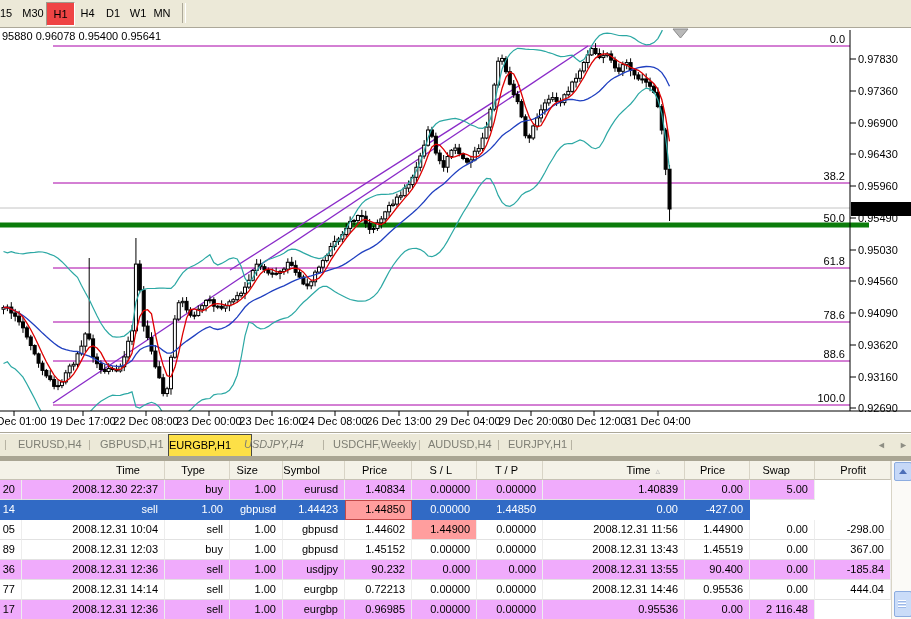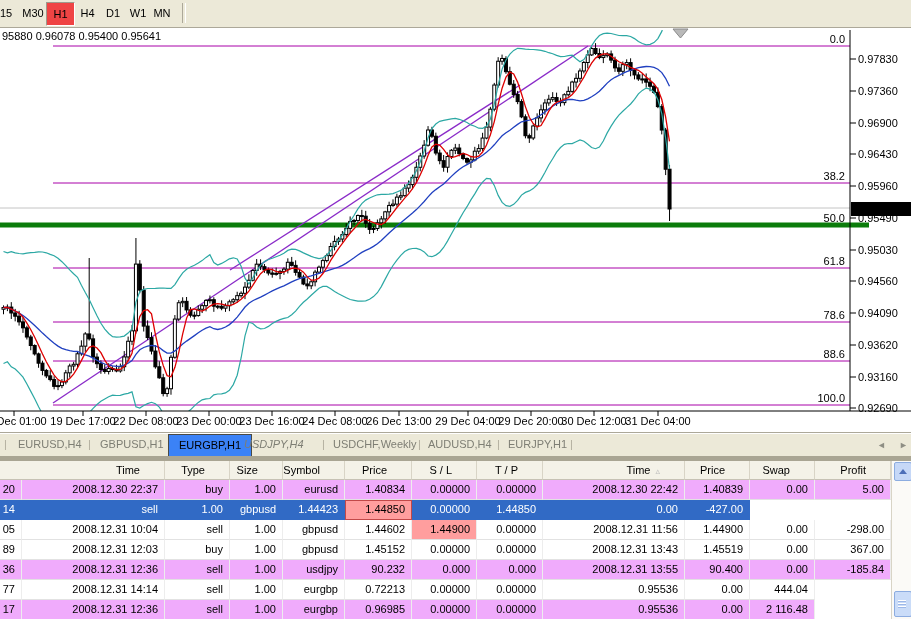--- a/index.html
+++ b/index.html
@@ -15,22 +15,22 @@
 
   
   #chart-area{position:absolute;left:0;top:28px;width:911px;height:404px;background:#FFF;}
   svg text{font-family:"Liberation Sans",sans-serif;font-size:11px;fill:#000;}
 
   
   #tabbar{position:absolute;left:0;top:432px;width:911px;height:24px;background:#ECE9D8;
           border-top:1px solid #ACA899;box-shadow:inset 0 1px 0 #FFFFFF;}
   .tab-label{position:absolute;top:5px;color:#7E7E74;white-space:nowrap;}
   .tab-sep{position:absolute;top:5px;color:#B0AC9C;}
-  #active-tab{position:absolute;top:1px;height:21px;background:#3b82f6;border:1px solid #4A4A44;
-              text-align:center;color:#000;line-height:21px;}
+  #active-tab{position:absolute;top:1px;height:21px;background:#fde047;border:1px solid #4A4A44;
+              text-align:left;color:#000;line-height:21px;}
   .tab-arrow{position:absolute;top:7px;color:#8E8E84;font-size:9px;}
 
   
   #splitter{position:absolute;left:0;top:456px;width:911px;height:5px;background:#A9A593;border-bottom:1px solid #FFF;}
   #terminal{position:absolute;left:0;top:461px;width:891px;height:158px;background:#FFF;overflow:hidden;}
   .grid{display:grid;grid-template-columns:22px 143px 65px 53px 62px 67px 65px 66px 142px 65px 65px 76px;}
   .th{height:18px;line-height:18px;background:#F4F2E8;border-right:1px solid #D8D4C6;border-bottom:1px solid #C6C2B4;
       text-align:right;padding-right:24px;overflow:hidden;white-space:nowrap;}
   .td{height:19px;line-height:19px;border-right:1px solid #EDEDED;border-bottom:1px solid #E2E2E2;
       text-align:right;padding-right:6px;overflow:hidden;white-space:nowrap;}
@@ -540,21 +540,20 @@
       </div>
       <div class="grid tr shade">
         <div class="td">20</div>
         <div class="td">2008.12.30 22:37</div>
         <div class="td">buy</div>
         <div class="td">1.00</div>
         <div class="td">eurusd</div>
         <div class="td">1.40834</div>
         <div class="td">0.00000</div>
         <div class="td">0.00000</div>
-        <div class="td">2008.12.30 22:42</div>
         <div class="td">1.40839</div>
         <div class="td">0.00</div>
         <div class="td">5.00</div>
       </div>
       <div class="grid tr sel">
         <div class="td">14</div>
         <div class="td">sell</div>
         <div class="td">1.00</div>
         <div class="td">gbpusd</div>
         <div class="td">1.44423</div>
@@ -608,20 +607,21 @@
       </div>
       <div class="grid tr">
         <div class="td">77</div>
         <div class="td">2008.12.31 14:14</div>
         <div class="td">sell</div>
         <div class="td">1.00</div>
         <div class="td">eurgbp</div>
         <div class="td">0.72213</div>
         <div class="td">0.00000</div>
         <div class="td">0.00000</div>
+        <div class="td">2008.12.31 14:46</div>
         <div class="td">0.95536</div>
         <div class="td">0.00</div>
         <div class="td">444.04</div>
       </div>
       <div class="grid tr shade">
         <div class="td">17</div>
         <div class="td">2008.12.31 12:36</div>
         <div class="td">sell</div>
         <div class="td">1.00</div>
         <div class="td">eurgbp</div>

